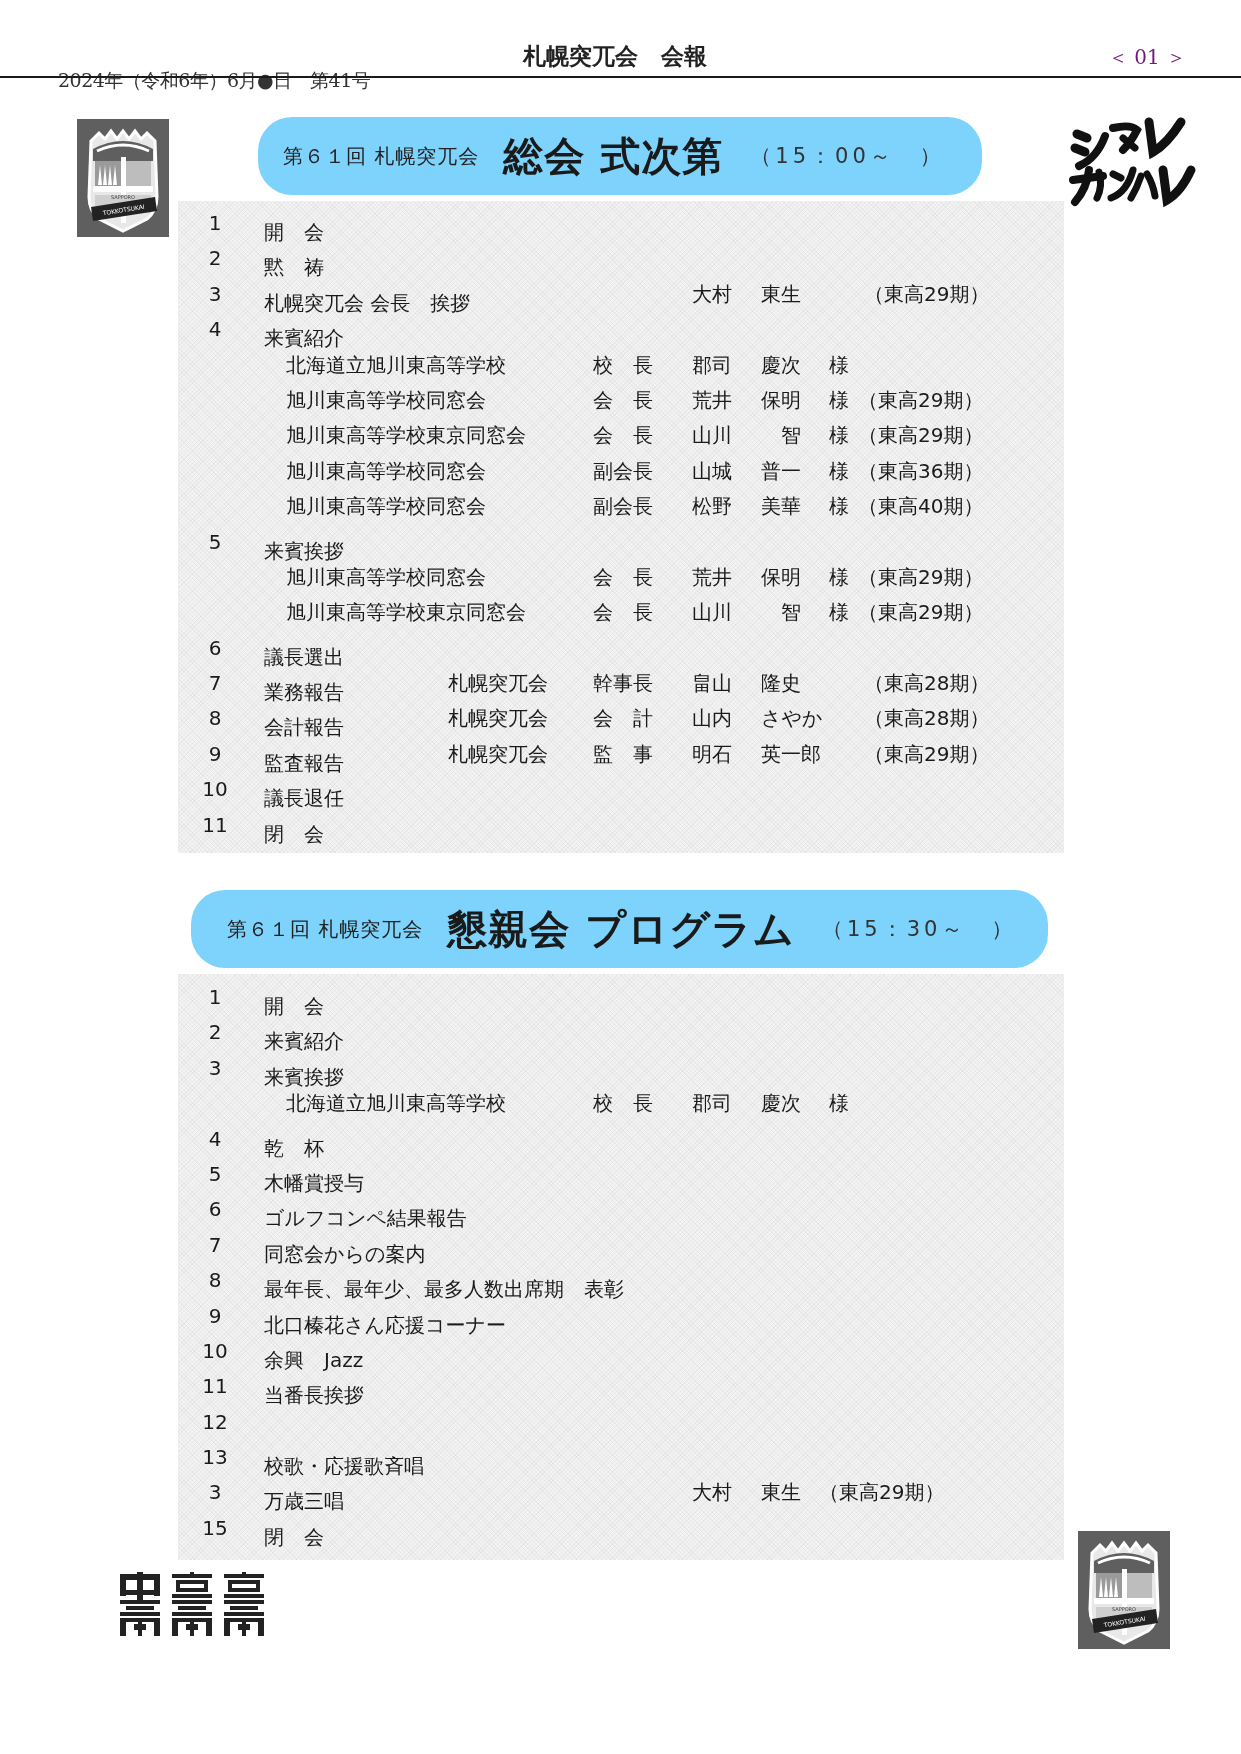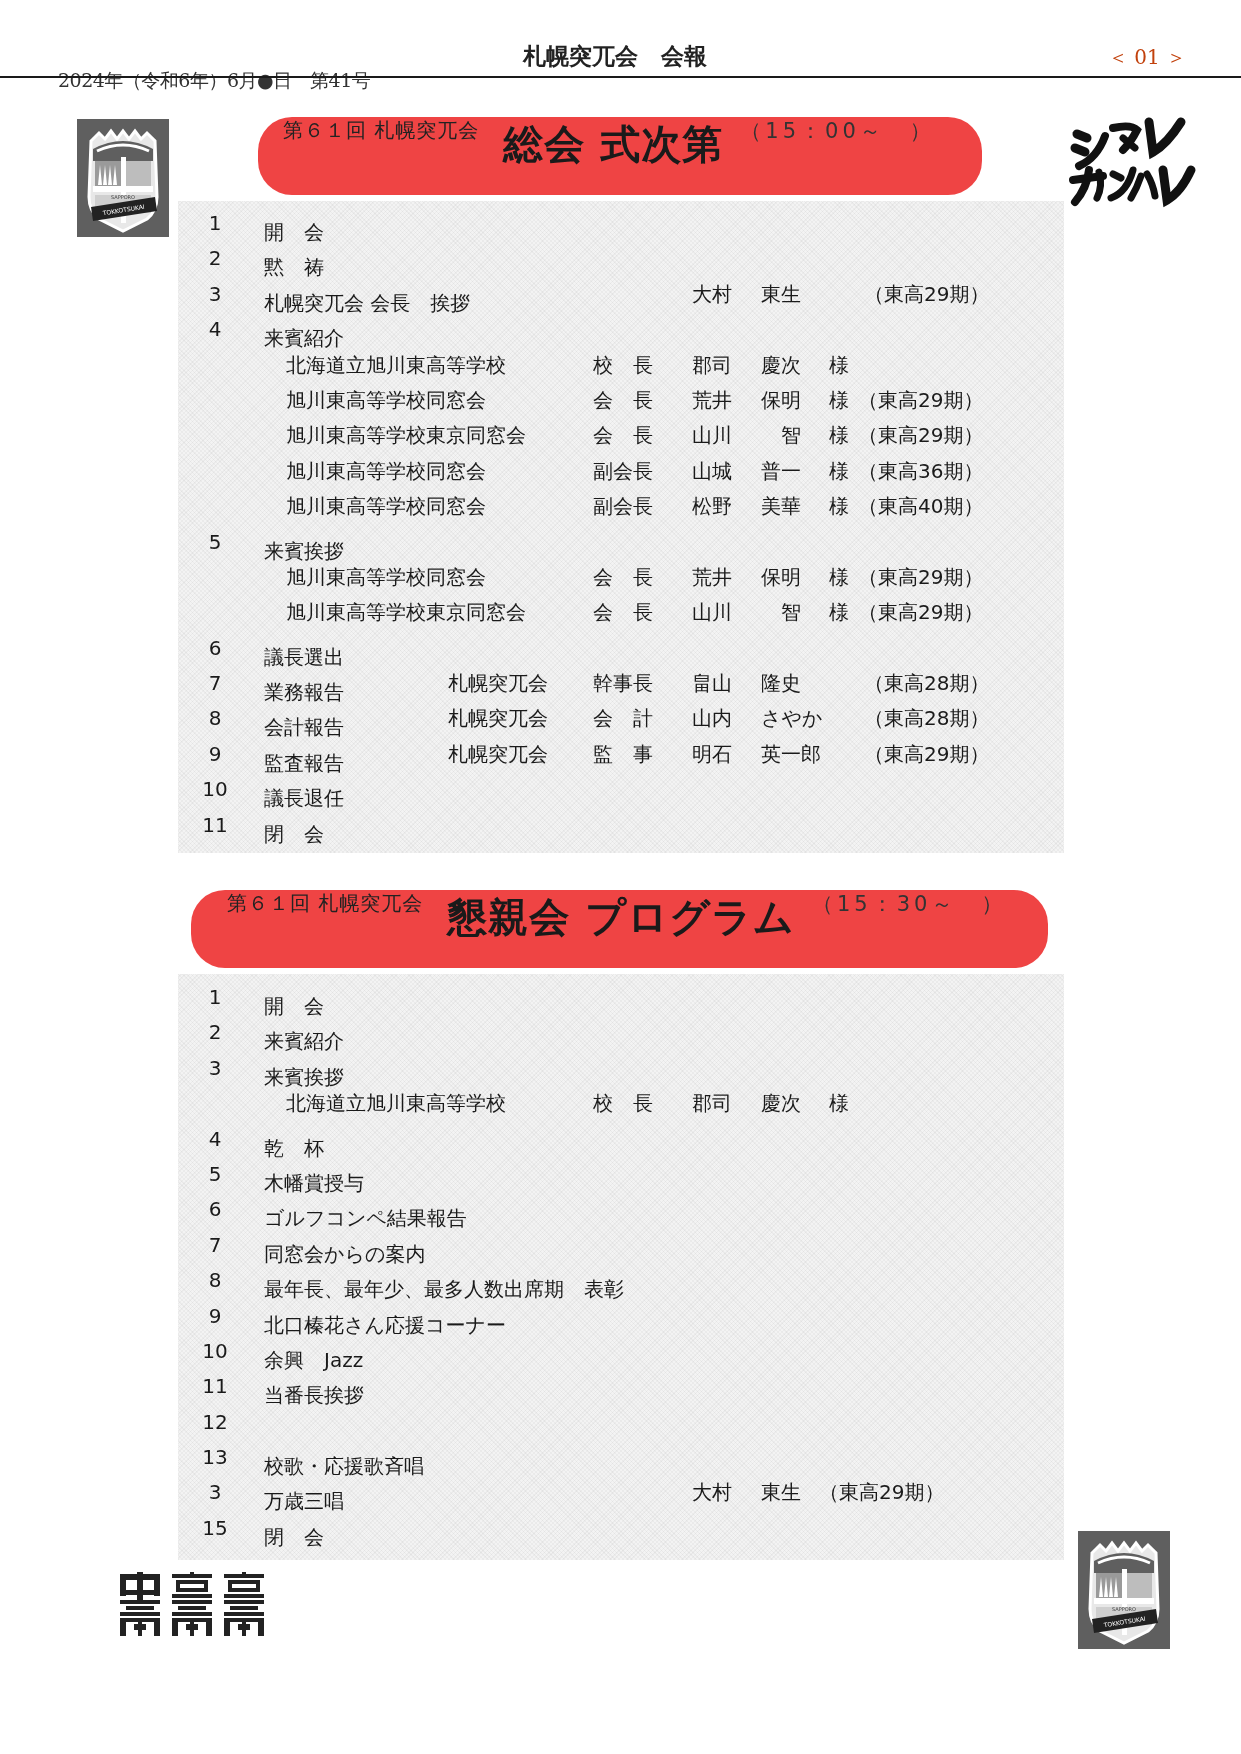--- a/index.html
+++ b/index.html
@@ -5,43 +5,43 @@
   html, body { margin: 0; padding: 0; background: #ffffff; }
   body { width: 1241px; height: 1754px; position: relative; overflow: hidden;
          font-family: "DejaVu Sans", "Liberation Sans", sans-serif; color: #1a1a1a; }
 
   
   .page-header { position: absolute; left: 0; top: 0; width: 1241px; height: 78px; }
   .hdr-date { position: absolute; left: 58px; top: 44px; font-family: "DejaVu Serif", "Liberation Serif", serif;
               font-size: 19px; color: #333; letter-spacing: -0.5px; white-space: nowrap; margin-top: 24px; }
   .hdr-title { position: absolute; left: 523px; top: 41px; font-size: 23px; font-weight: bold; color: #222; white-space: nowrap; }
   .hdr-page { position: absolute; left: 1108px; top: 44px; font-family: "DejaVu Serif", "Liberation Serif", serif;
-              font-size: 20px; color: #c2410c; white-space: nowrap; }
+              font-size: 20px; color: #701a75; white-space: nowrap; }
   .hdr-rule { position: absolute; left: 0; top: 76px; width: 1241px; height: 2px; background: #1a1a1a; }
 
   
   .emblem { position: absolute; width: 92px; height: 118px; background: #5f5f5f; }
   .emblem svg { width: 100%; height: 100%; display: block; }
   .emblem-top { left: 77px; top: 119px; }
   .emblem-bottom { left: 1078px; top: 1531px; }
 
   .slogan { position: absolute; left: 1063px; top: 108px; width: 140px; height: 100px; }
   .slogan svg { width: 100%; height: 100%; }
 
   .school-kanji { position: absolute; left: 118px; top: 1572px; width: 152px; height: 64px; }
   .school-kanji svg { width: 100%; height: 100%; }
 
   
-  .banner { position: absolute; height: 78px; background: #ef4444; border-radius: 34px;
-            display: flex; align-items: flex-start; white-space: nowrap; }
+  .banner { position: absolute; height: 78px; background: #7dd3fc; border-radius: 34px;
+            display: flex; align-items: center; white-space: nowrap; }
   .banner-1 { left: 258px; top: 117px; width: 724px; padding-left: 25px; box-sizing: border-box; }
   .banner-2 { left: 191px; top: 890px; width: 857px; padding-left: 36px; box-sizing: border-box; }
   .banner .b-small { font-size: 20px; color: #222; letter-spacing: 1px; }
   .banner .b-large { font-size: 40px; color: #1a1a1a; margin-left: 24px; letter-spacing: 1px; font-weight: bold; }
-  .banner .b-time { font-size: 21px; color: #333; margin-left: 17px; letter-spacing: 4px; }
+  .banner .b-time { font-size: 21px; color: #333; margin-left: 27px; letter-spacing: 4px; }
 
   
   .panel { position: absolute; background-color: #f3f3f3;
            background-image: repeating-linear-gradient(45deg, rgba(0,0,0,0.035) 0 1px, transparent 1px 3px),
                              repeating-linear-gradient(-45deg, rgba(0,0,0,0.035) 0 1px, transparent 1px 3px); }
   .panel-1 { left: 178px; top: 201px; width: 886px; height: 652px; }
   .panel-2 { left: 178px; top: 974px; width: 886px; height: 586px; }
 
   .rows { position: absolute; left: 0; top: 0; width: 100%; }
   .row { position: relative; height: 35.4px; font-size: 20px; line-height: 35.4px; white-space: nowrap; }

